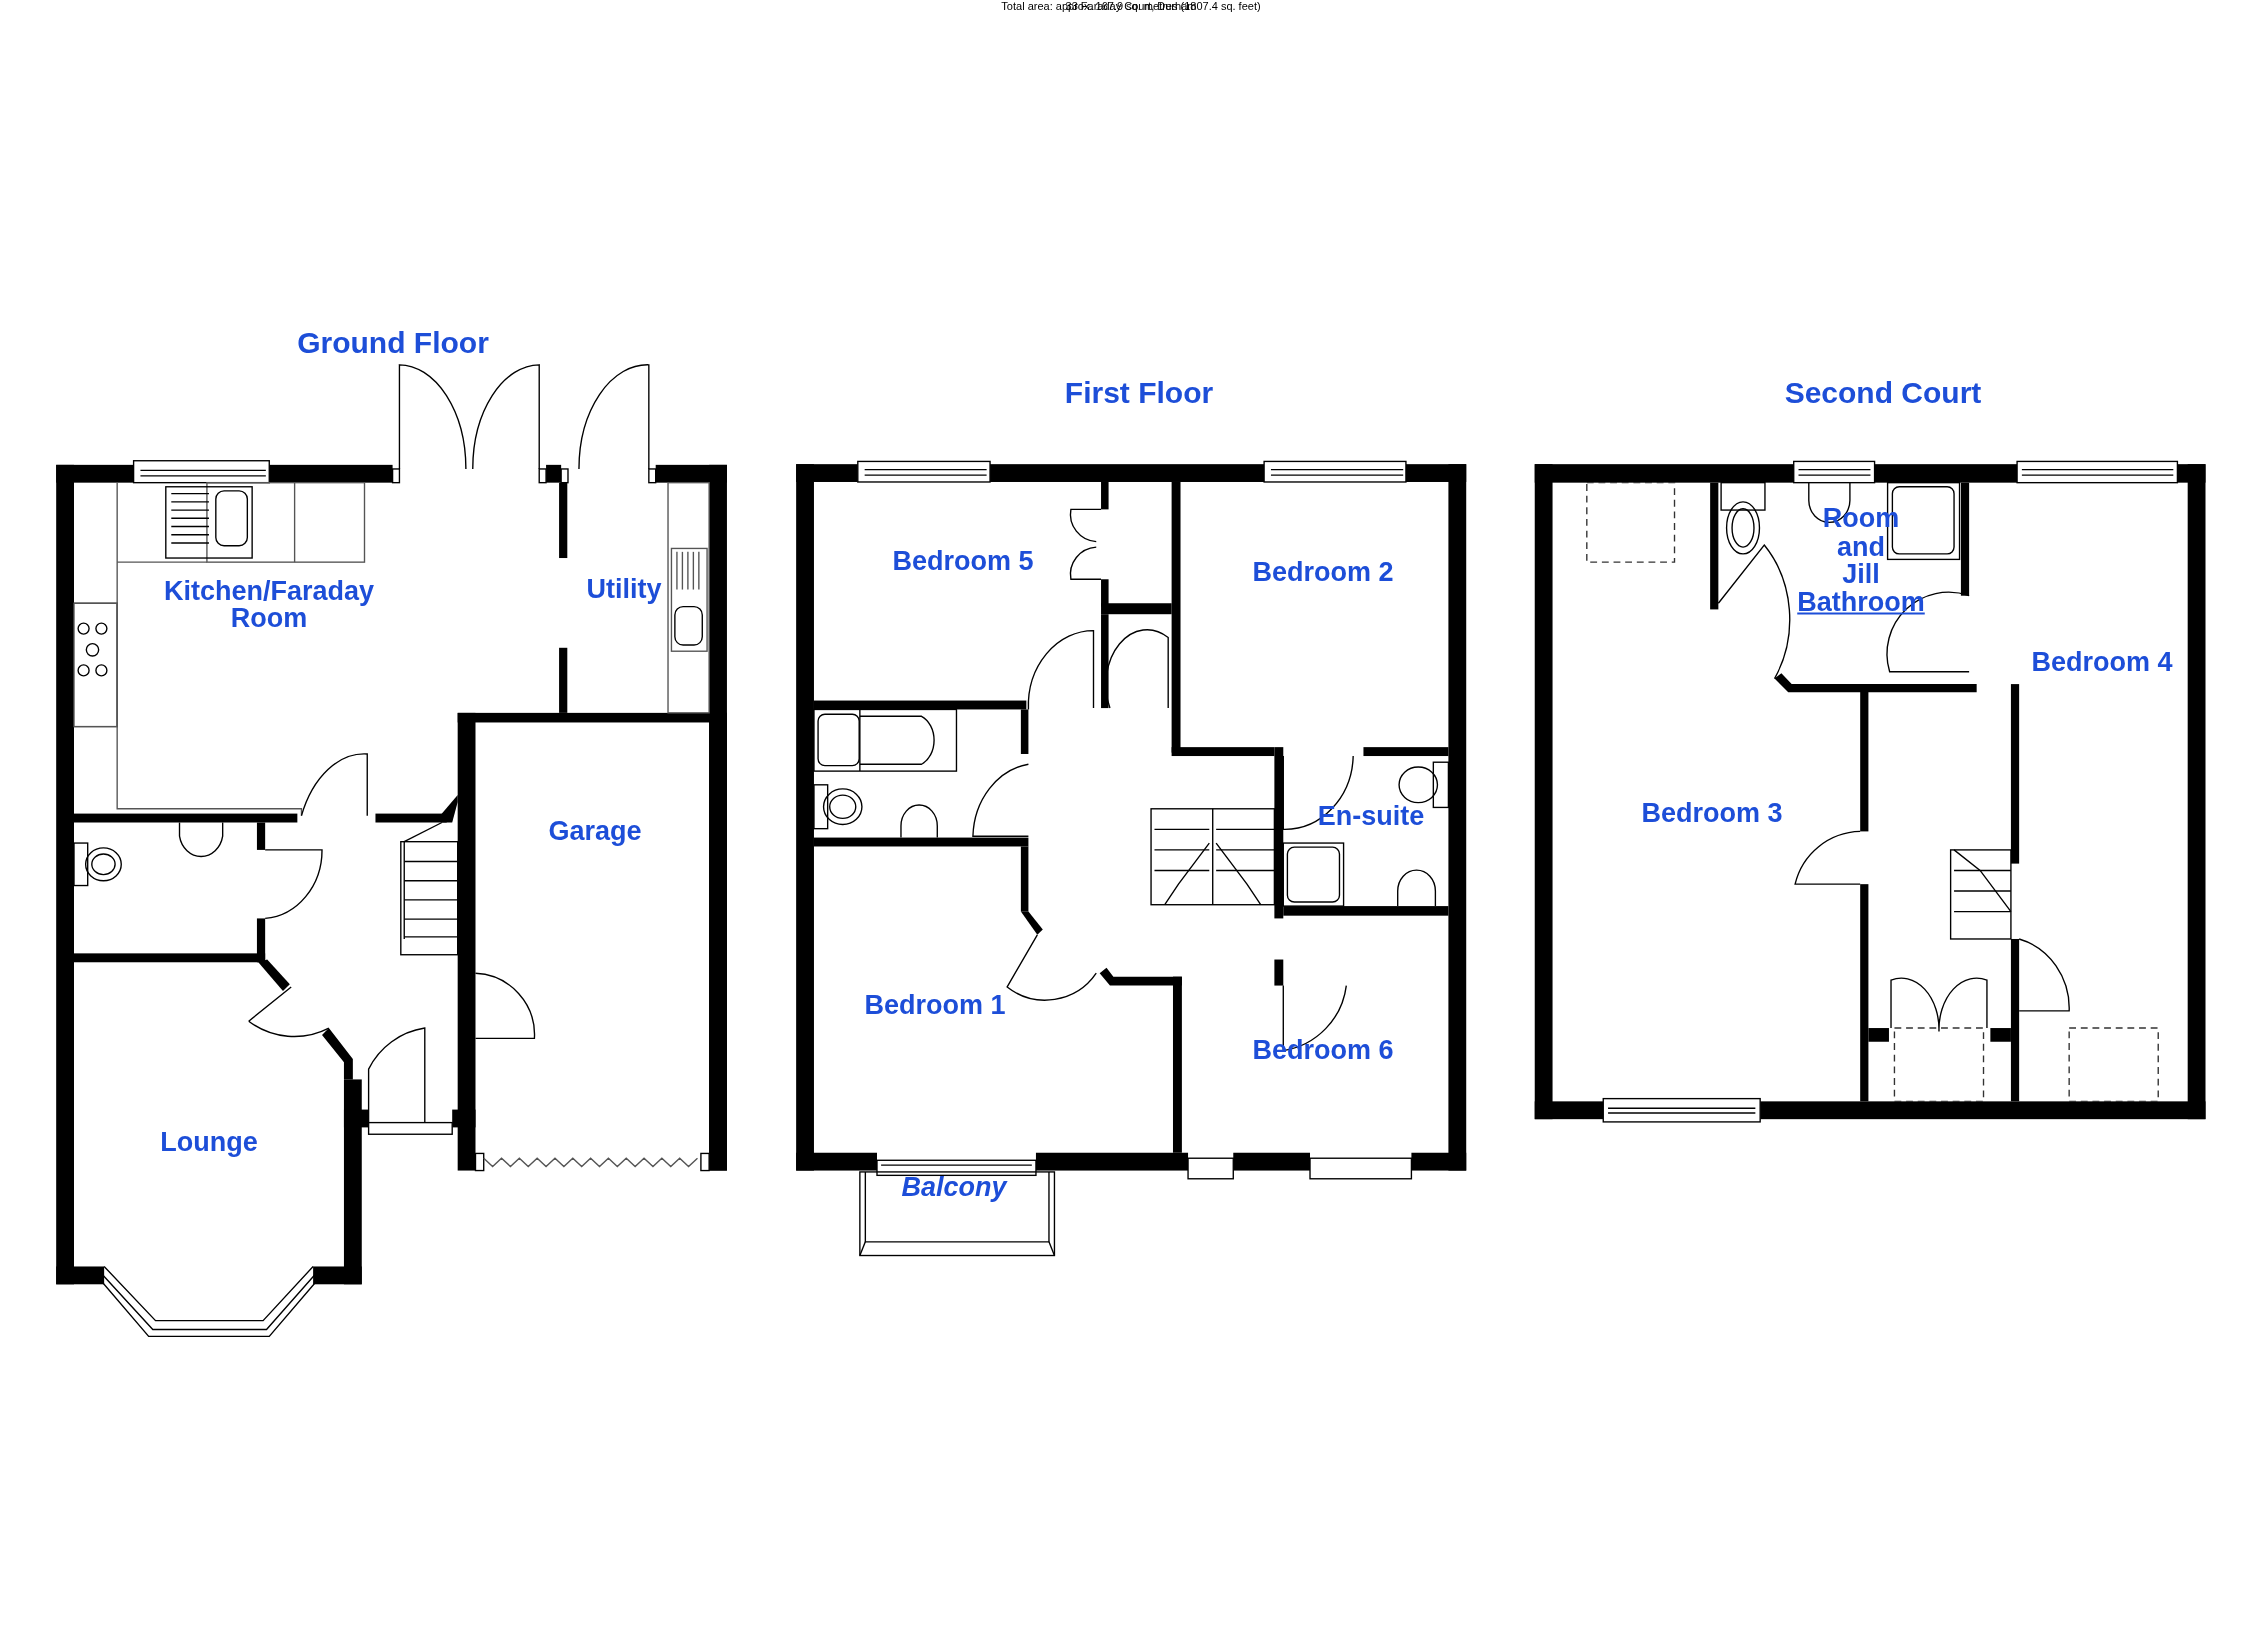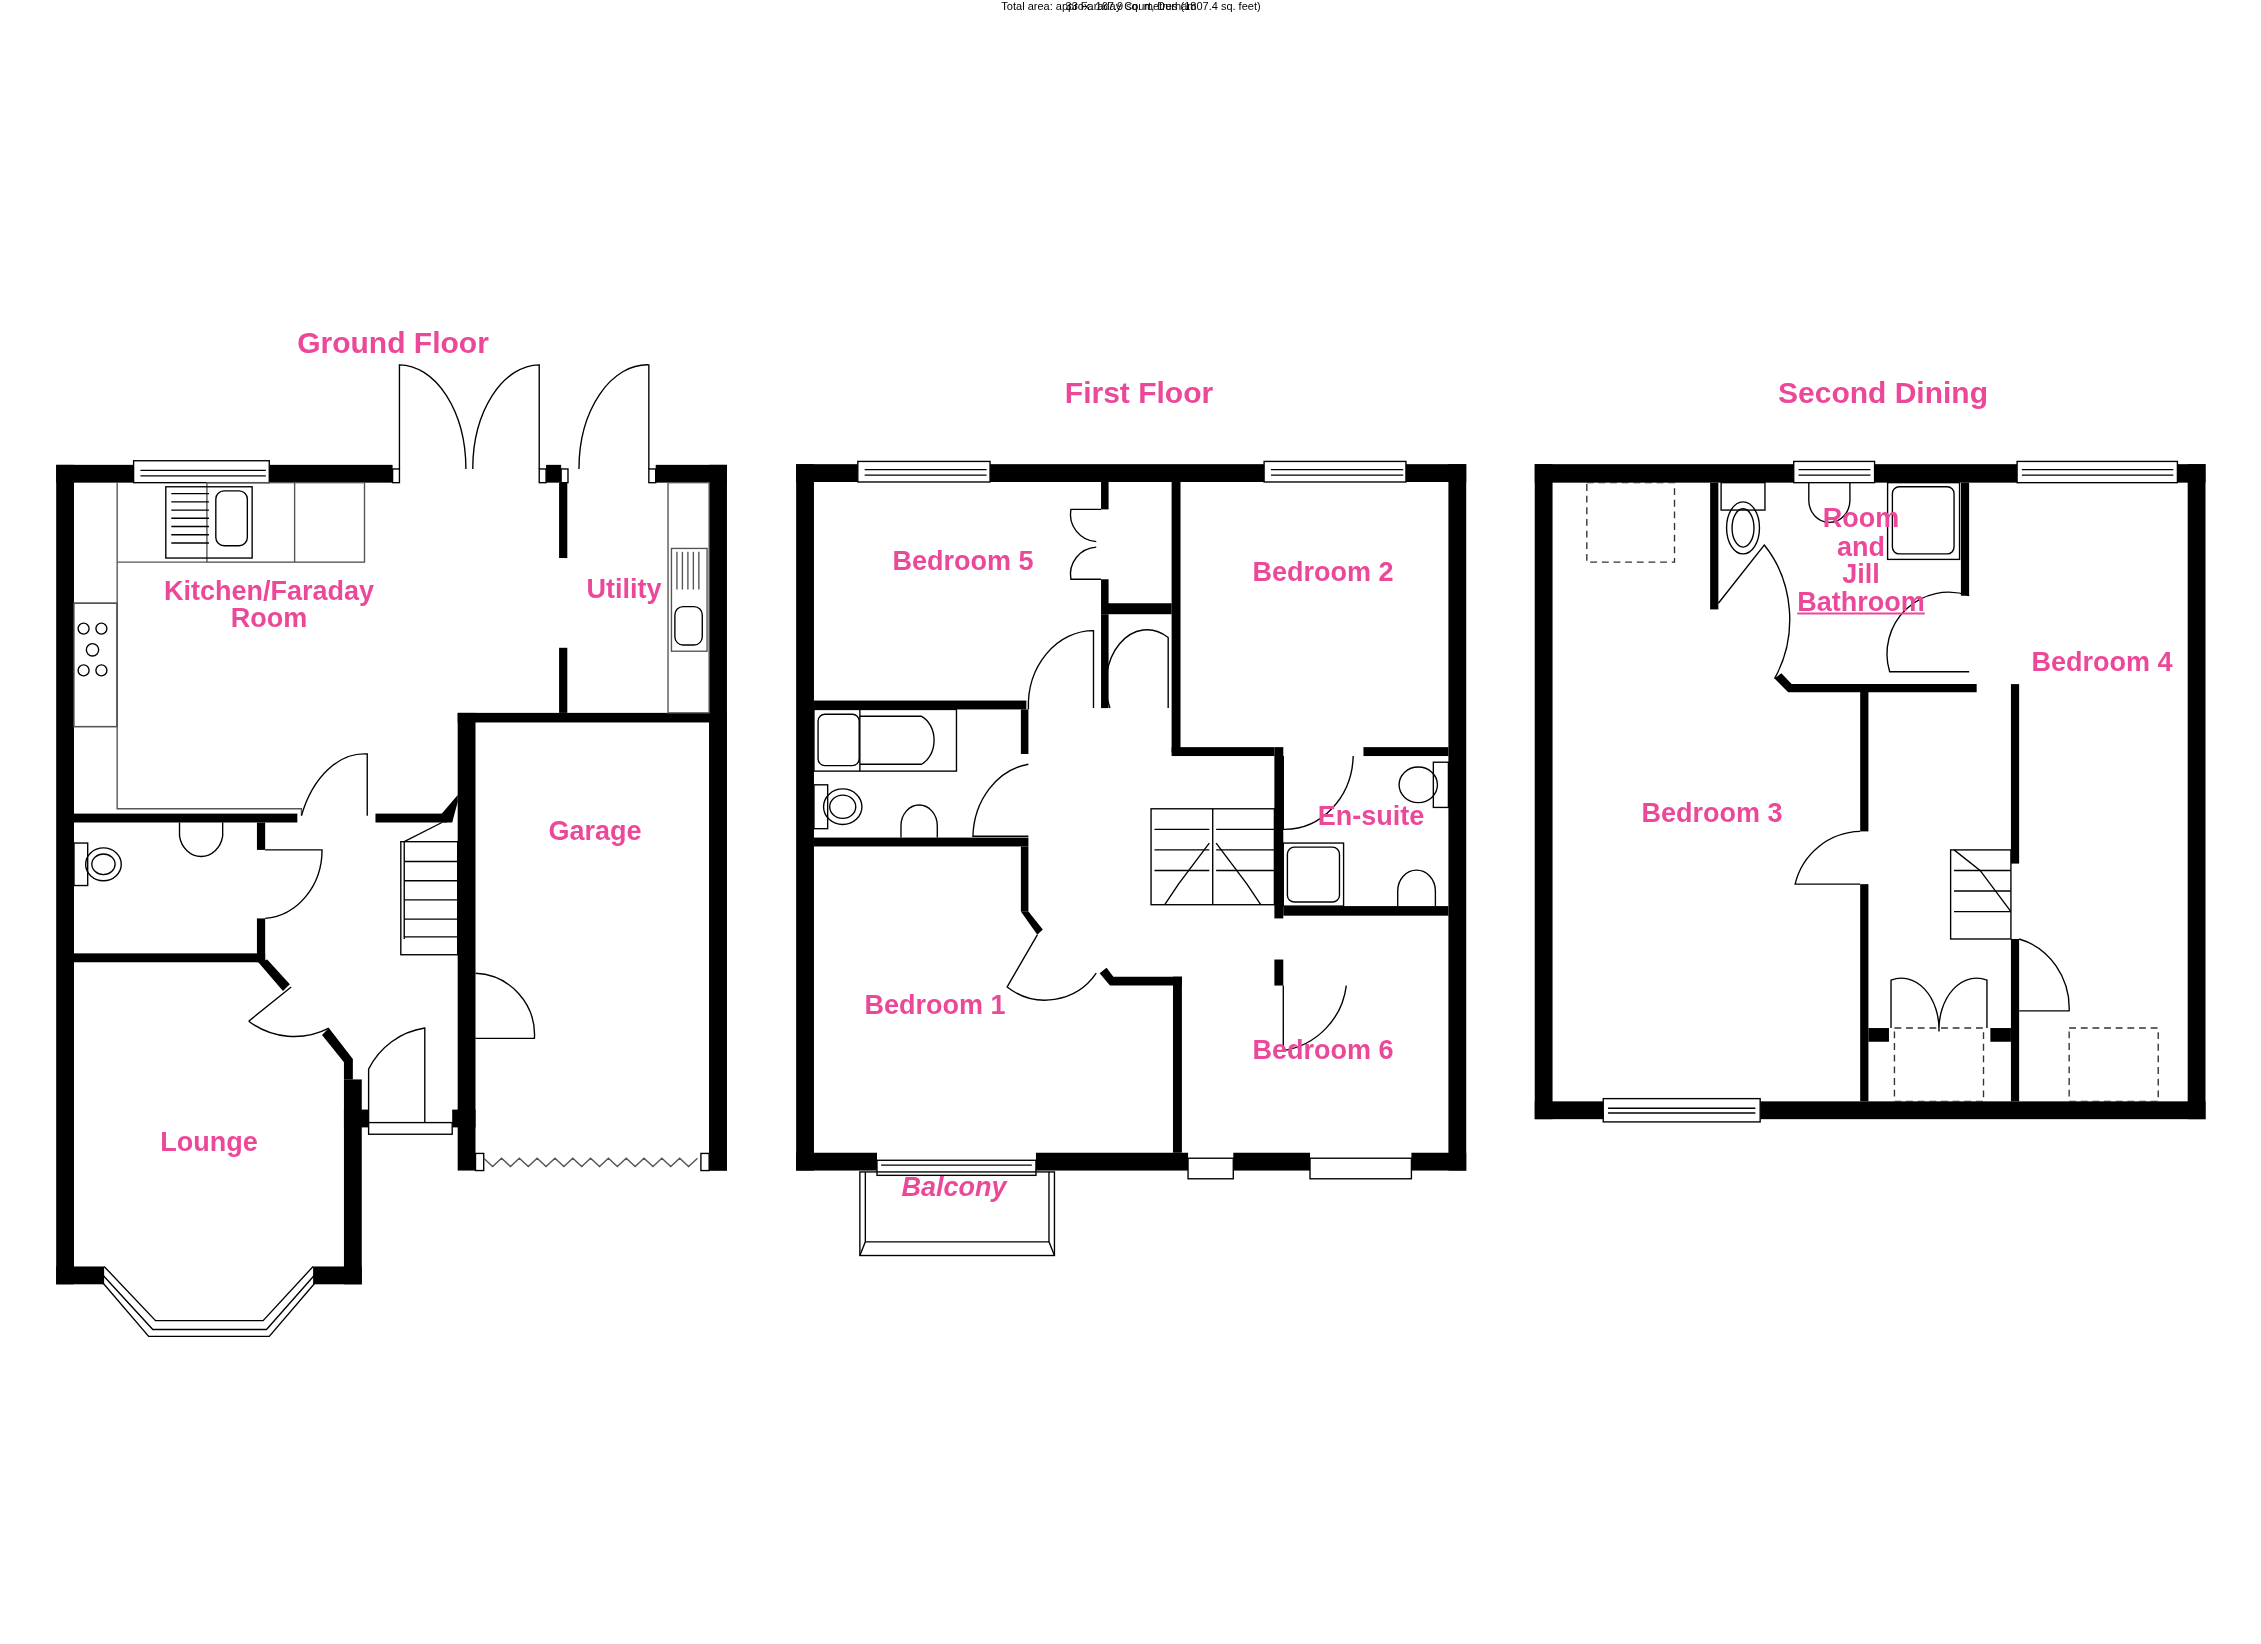--- a/index.html
+++ b/index.html
@@ -4,21 +4,21 @@
 <style>
   html, body { margin: 0; padding: 0; background: #ffffff; }
   body { width: 2261px; height: 1645px; position: relative; overflow: hidden; font-family: "Liberation Sans", sans-serif; }
   svg { position: absolute; left: 0; top: 0; }
   .wall { fill: #000000; }
   .thin { fill: none; stroke: #000000; stroke-width: 2; }
   .thin-grey { fill: none; stroke: #555555; stroke-width: 2; }
   .dash { fill: none; stroke: #333333; stroke-width: 2; stroke-dasharray: 10 7; }
   .win { fill: #ffffff; stroke: #000000; stroke-width: 2; }
   .jamb { fill: #ffffff; stroke: #000000; stroke-width: 2; }
-  .lbl { position: absolute; font-family: "Liberation Sans", sans-serif; font-weight: bold; color: #ec4899; text-align: center; white-space: nowrap; transform: translate(-50%, -50%); line-height: 1.0; }
+  .lbl { position: absolute; font-family: "Liberation Sans", sans-serif; font-weight: bold; color: #1d4ed8; text-align: center; white-space: nowrap; transform: translate(-50%, -50%); line-height: 1.0; }
   .floor-title { font-size: 30px; }
   .room { font-size: 27px; }
   .footer { position: absolute; left: 1131px; transform: translateX(-50%); text-align: center; white-space: nowrap; color: #000; }
 </style>
 </head>
 <body>
 
 <svg width="2261" height="1645" viewBox="0 0 3300 2400" xmlns="http://www.w3.org/2000/svg">
 
   <g>
@@ -290,21 +290,21 @@
       <line x1="2852" y1="1270" x2="2935" y2="1270"></line>
         <line x1="2852" y1="1300" x2="2935" y2="1300"></line>
       <line x1="2852" y1="1330" x2="2935" y2="1330"></line>
       <polyline points="2852,1240 2890,1270 2935,1330"></polyline>
     </g>
   </g>
 </svg>
 
 <div class="lbl floor-title" style="left:393px; top:343px;">Ground Floor</div>
 <div class="lbl floor-title" style="left:1139px; top:393px;">First Floor</div>
-<div class="lbl floor-title" style="left:1883px; top:393px;">Second Dining</div>
+<div class="lbl floor-title" style="left:1883px; top:393px;">Second Court</div>
 
 <div class="lbl room" style="left:269px; top:591px;">Kitchen/Faraday</div>
 <div class="lbl room" style="left:269px; top:618px;">Room</div>
 <div class="lbl room" style="left:624px; top:589px;">Utility</div>
 <div class="lbl room" style="left:595px; top:831px;">Garage</div>
 <div class="lbl room" style="left:209px; top:1127px;margin-top:15px;">Lounge</div>
 
 <div class="lbl room" style="left:963px; top:561px;">Bedroom 5</div>
 <div class="lbl room" style="left:1323px; top:572px;">Bedroom 2</div>
 <div class="lbl room" style="left:1371px; top:816px;">En-suite</div>

